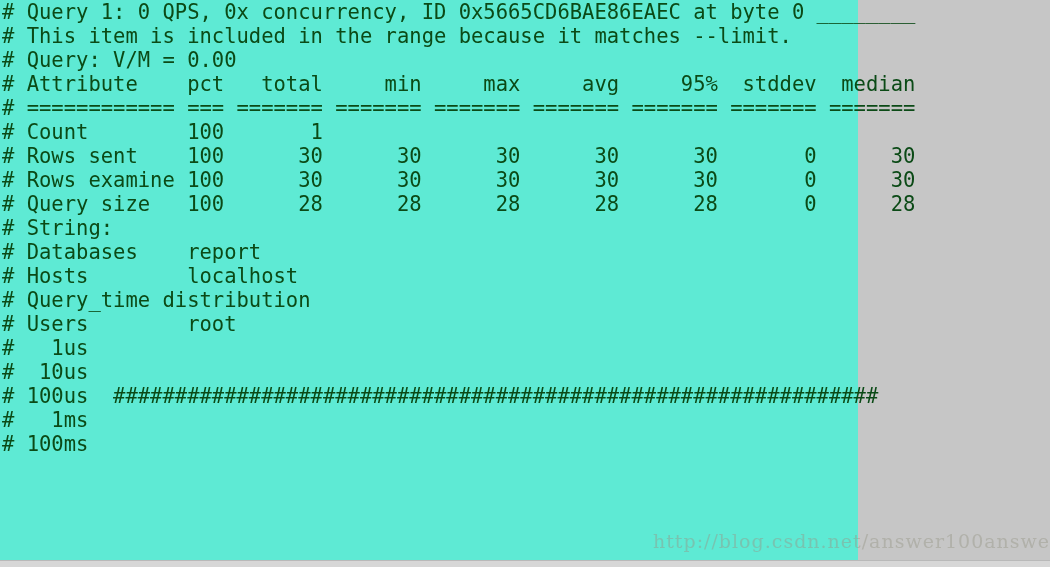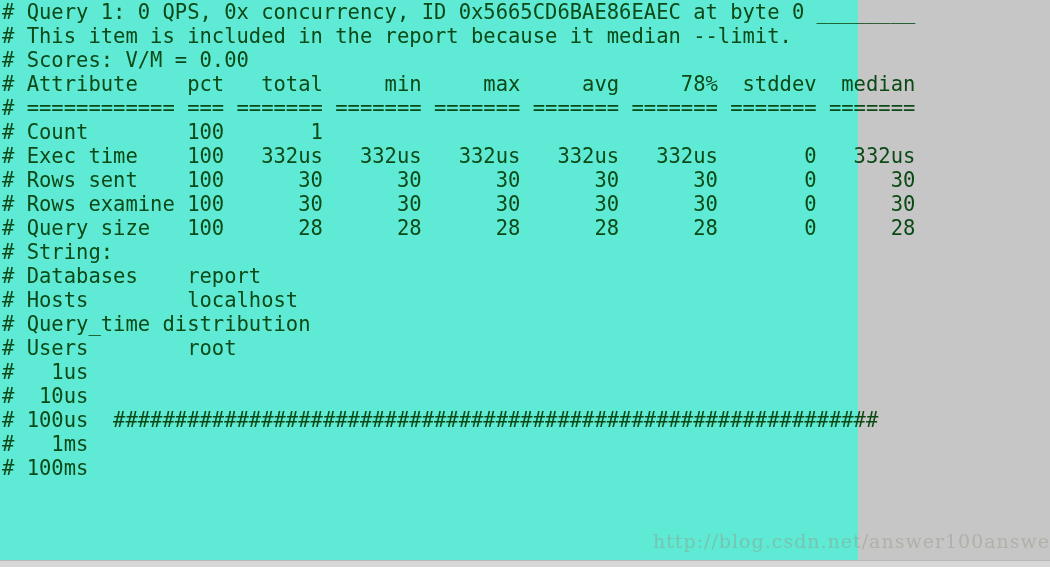--- a/index.html
+++ b/index.html
@@ -57,26 +57,25 @@
     pointer-events: none;
   }
 </style>
 </head>
 <body>
 
 <div id="screen">
 
   <div id="terminal">
     <div class="line"># Query 1: 0 QPS, 0x concurrency, ID 0x5665CD6BAE86EAEC at byte 0 ________</div>
-    <div class="line"># This item is included in the report because it median --limit.</div>
-    <div class="line"># Scores: V/M = 0.00</div>
-    <div class="line"># Attribute    pct   total     min     max     avg     78%  stddev  median</div>
+    <div class="line"># This item is included in the range because it matches --limit.</div>
+    <div class="line"># Query: V/M = 0.00</div>
+    <div class="line"># Attribute    pct   total     min     max     avg     95%  stddev  median</div>
     <div class="line"># ============ === ======= ======= ======= ======= ======= ======= =======</div>
     <div class="line"># Count        100       1</div>
-    <div class="line"># Exec time    100   332us   332us   332us   332us   332us       0   332us</div>
     <div class="line"># Rows sent    100      30      30      30      30      30       0      30</div>
     <div class="line"># Rows examine 100      30      30      30      30      30       0      30</div>
     <div class="line"># Query size   100      28      28      28      28      28       0      28</div>
     <div class="line"># String:</div>
     <div class="line"># Databases    report</div>
     <div class="line"># Hosts        localhost</div>
     <div class="line"># Query_time distribution</div>
     <div class="line"># Users        root</div>
     <div class="line">#   1us</div>
     <div class="line">#  10us</div>

